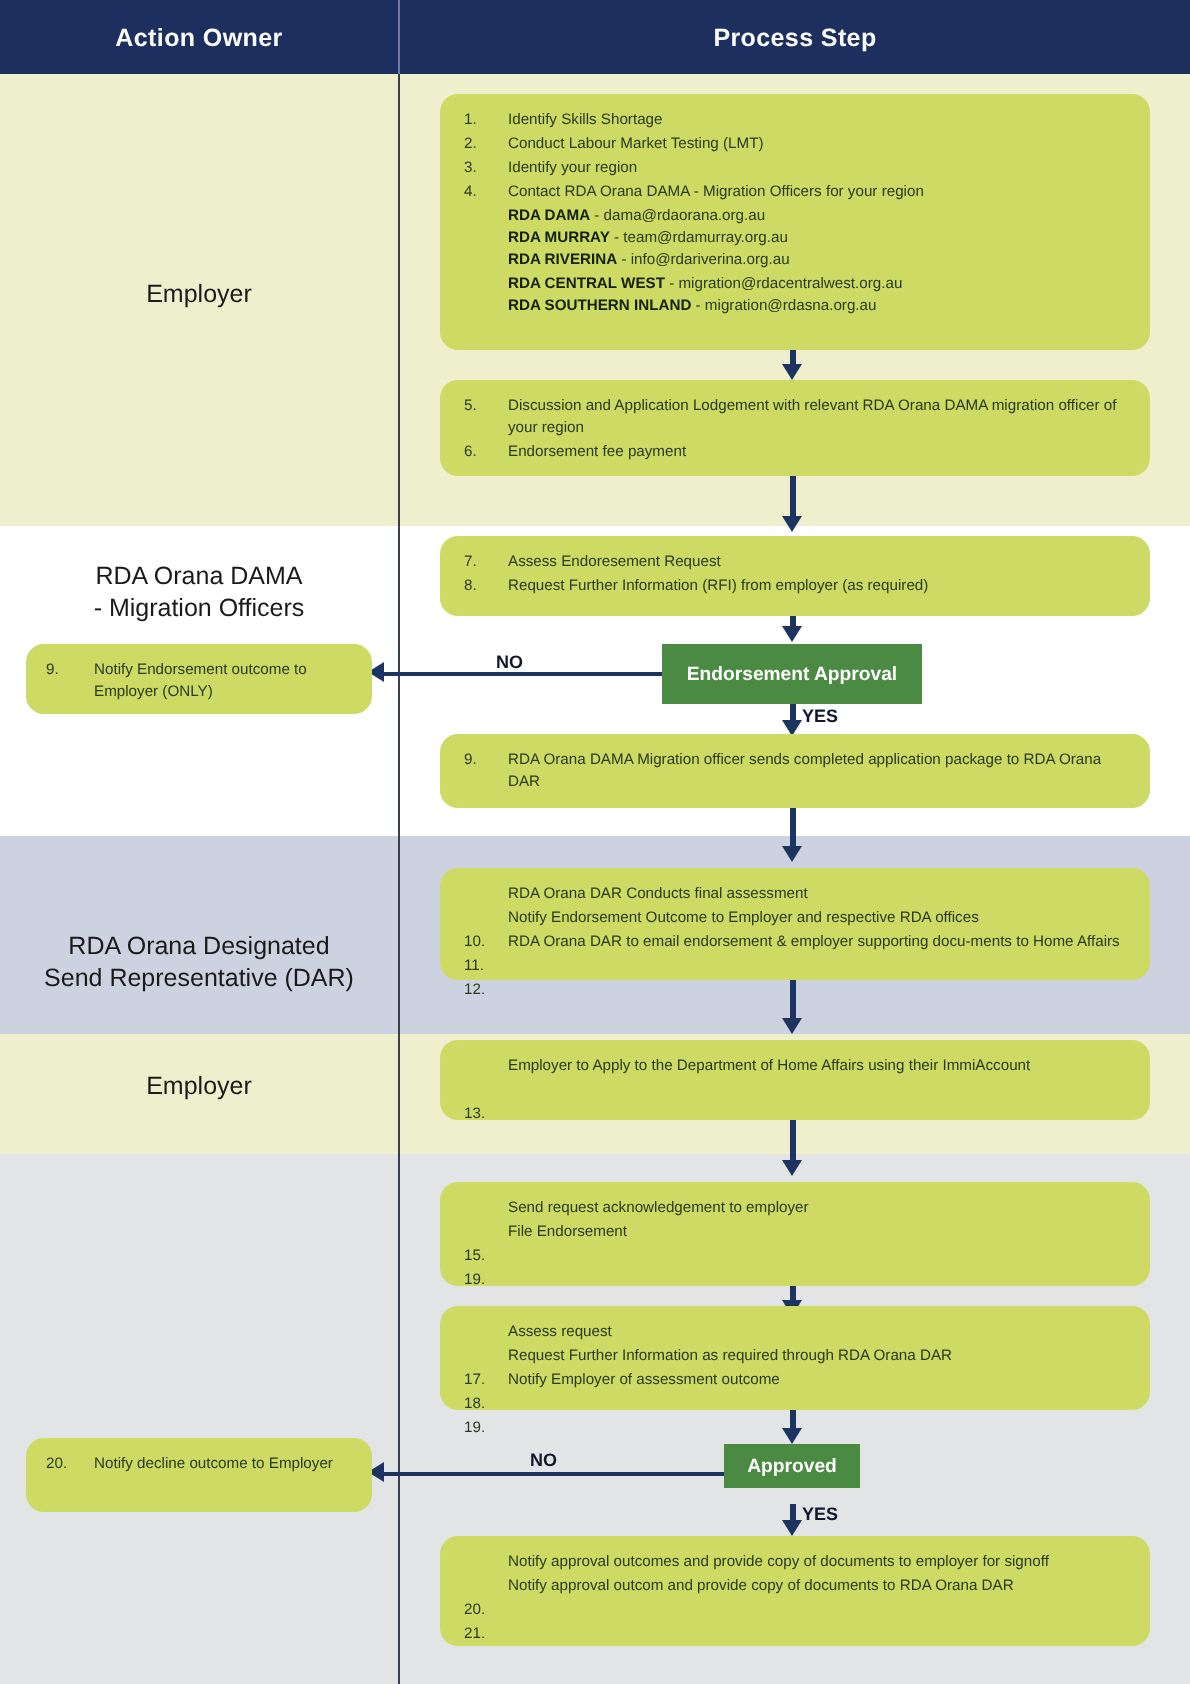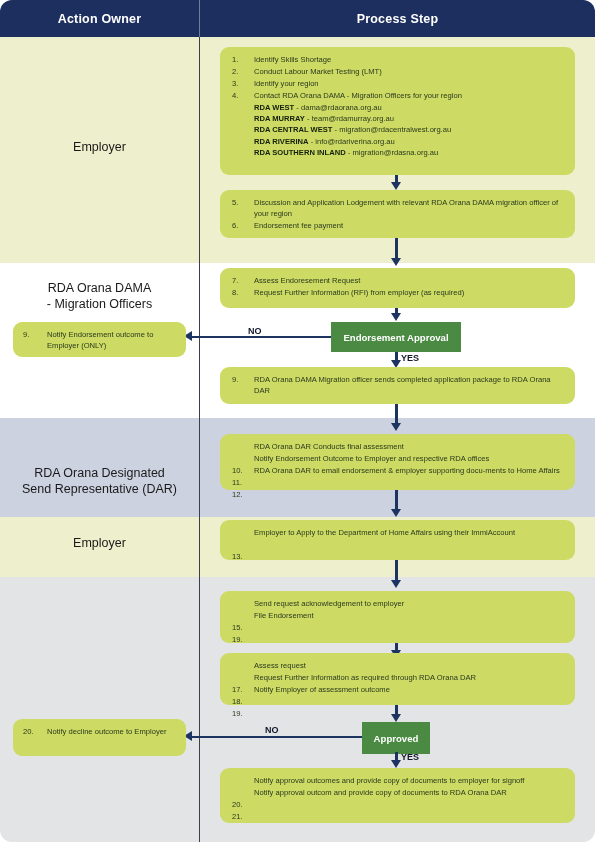--- a/index.html
+++ b/index.html
@@ -9,21 +9,20 @@
   }
   body {
     font-family: "Liberation Sans", sans-serif;
   }
   #page {
     position: relative;
     width: 595px;
     height: 842px;
     overflow: hidden;
     background: #ffffff;
-    border-radius: 12px;
   }
 
   
   .lane-band {
     position: absolute;
     left: 0;
     width: 595px;
   }
 
   
@@ -230,30 +229,30 @@
         <span class="num">2.</span><span>Conduct Labour Market Testing (LMT)</span>
       </li>
       <li>
         <span class="num">3.</span><span>Identify your region</span>
       </li>
       <li>
         <span class="num">4.</span><span>Contact RDA Orana DAMA - Migration Officers for your region</span>
       </li>
     </ol>
     <div class="sub">
-      <b>RDA WEST</b><span> - dama@rdaorana.org.au</span>
+      <b>RDA DAMA</b><span> - dama@rdaorana.org.au</span>
     </div>
     <div class="sub">
       <b>RDA MURRAY</b><span> - team@rdamurray.org.au</span>
     </div>
     <div class="sub">
+      <b>RDA RIVERINA</b><span> - info@rdariverina.org.au</span>
+    </div>
+    <div class="sub">
       <b>RDA CENTRAL WEST</b><span> - migration@rdacentralwest.org.au</span>
-    </div>
-    <div class="sub">
-      <b>RDA RIVERINA</b><span> - info@rdariverina.org.au</span>
     </div>
     <div class="sub">
       <b>RDA SOUTHERN INLAND</b><span> - migration@rdasna.org.au</span>
     </div>
   </div>
 
   <div class="vline" style="left:395px; top:175px; height:9px;"></div>
   <div class="arrow-down" style="left:391px; top:182px;"></div>
 
   <div class="pbox" style="left:220px; top:190px; width:355px; height:48px;">
@@ -365,21 +364,21 @@
       </li>
       <li>
         <span class="num wide">19.</span><span>Notify Employer of assessment outcome</span>
       </li>
     </ol>
   </div>
 
   <div class="vline" style="left:395px; top:705px; height:14px;"></div>
   <div class="arrow-down" style="left:391px; top:714px;"></div>
 
-  <div class="dbox" style="left:362px; top:722px; width:68px; height:32px;">
+  <div class="dbox" style="left:362px; top:722px; width:68px; height:22px;">
     <span>Approved</span>
   </div>
 
   <div class="hline" style="left:191px; top:736px; width:171px;"></div>
   <div class="arrow-left" style="left:184px; top:731px;"></div>
   <div class="edge-label" style="left:265px; top:725px;">NO</div>
 
   <div class="nbox" style="left:13px; top:719px; width:173px; height:37px;">
     <div class="row">
       <span class="num">20.</span><span>Notify decline outcome to Employer</span>

